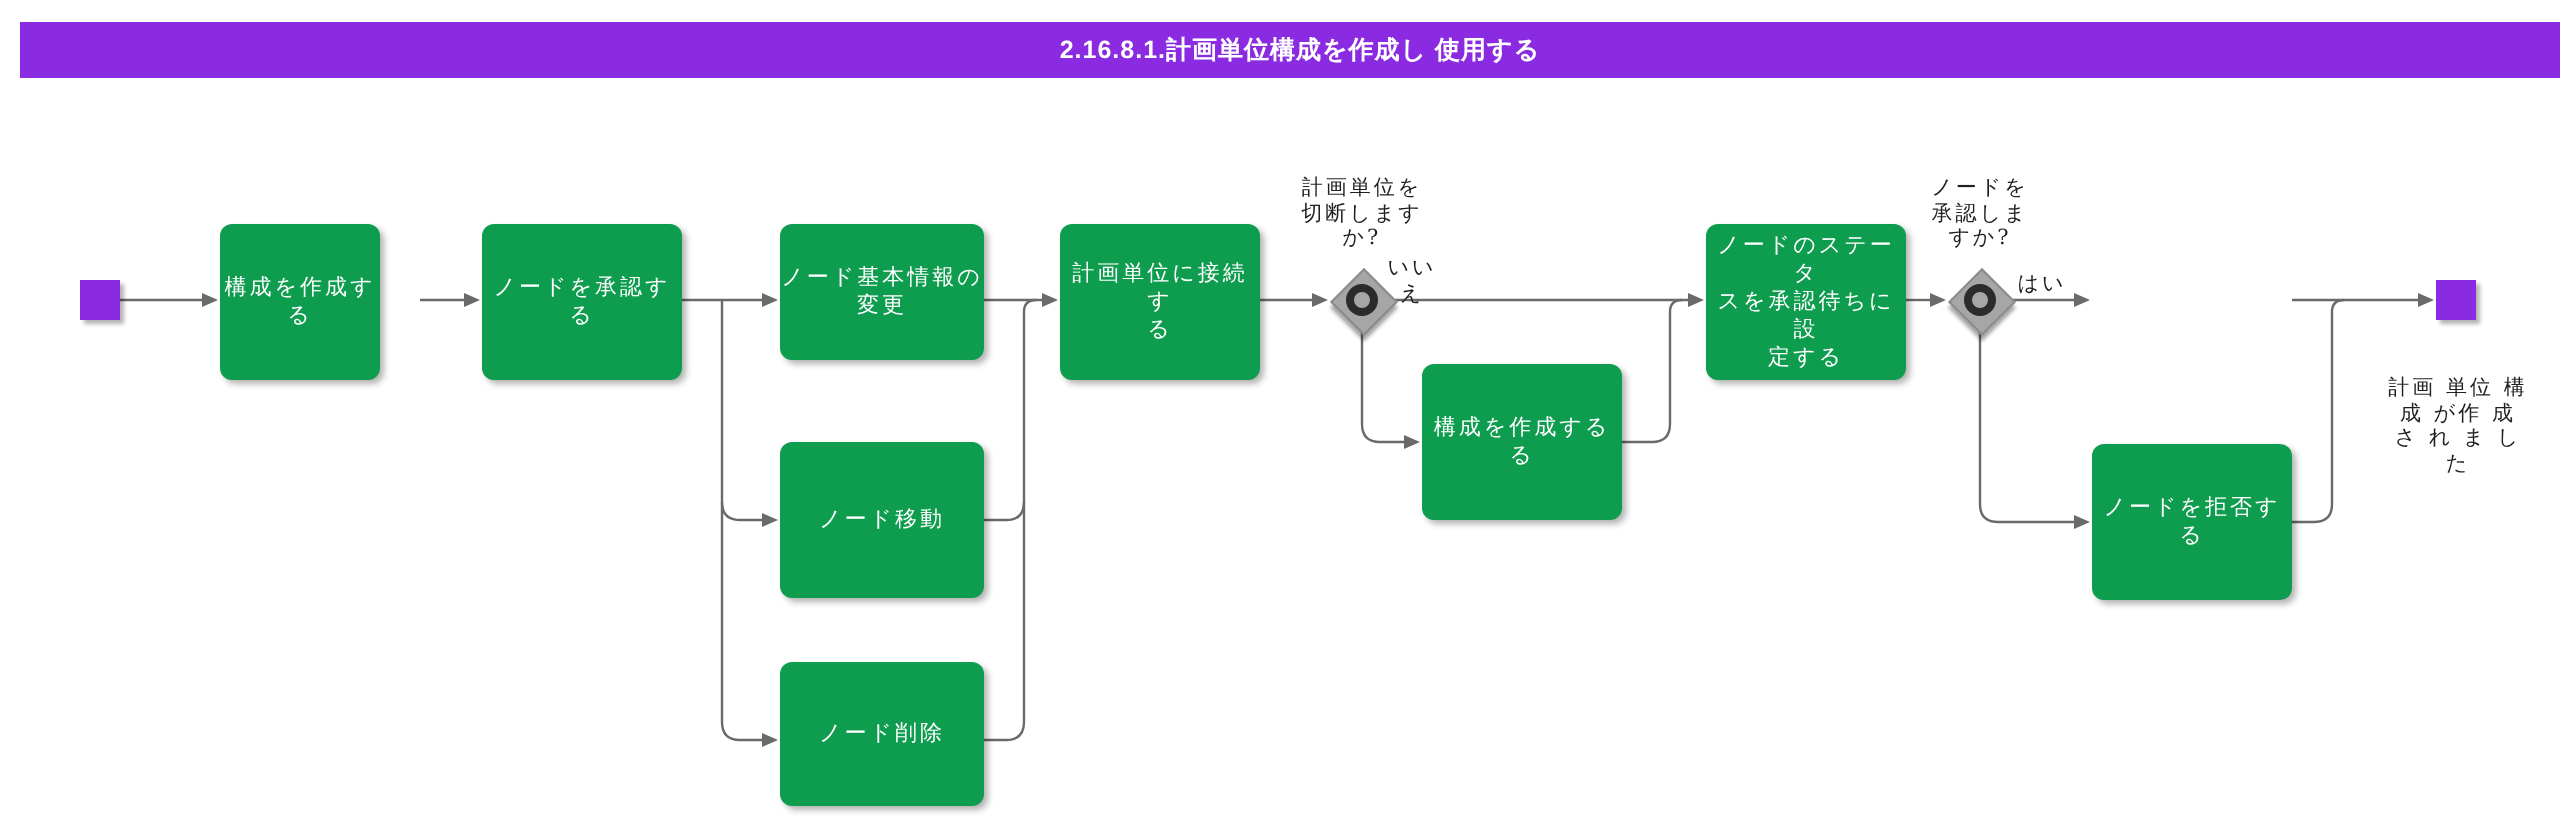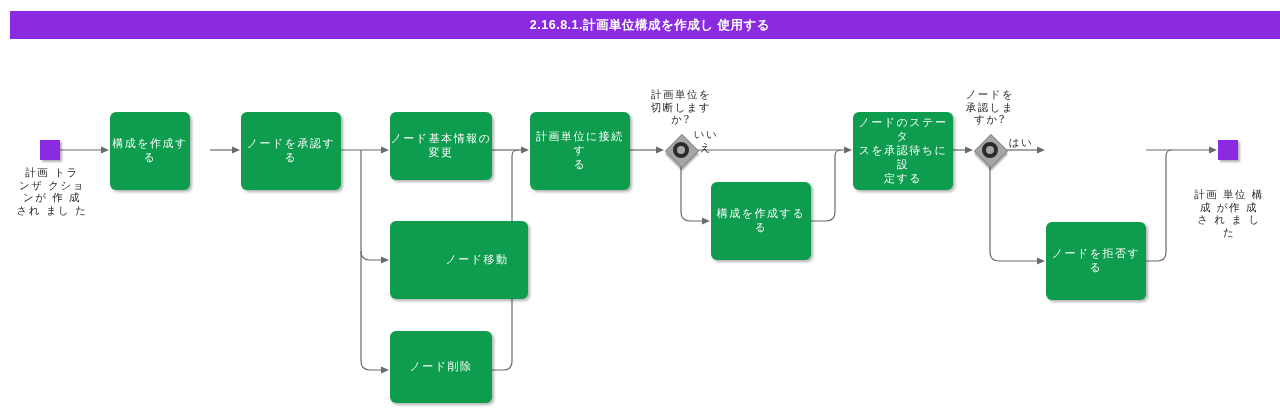--- a/index.html
+++ b/index.html
@@ -66,30 +66,26 @@
     <polygon class="arrow" points="656,146.5 664,150 656,153.5"></polygon>
     <polygon class="arrow" points="844,146.5 852,150 844,153.5"></polygon>
     <polygon class="arrow" points="702,217.5 710,221 702,224.5"></polygon>
     <polygon class="arrow" points="965,146.5 973,150 965,153.5"></polygon>
     <polygon class="arrow" points="1037,146.5 1045,150 1037,153.5"></polygon>
     <polygon class="arrow" points="1037,257.5 1045,261 1037,264.5"></polygon>
     <polygon class="arrow" points="1209,146.5 1217,150 1209,153.5"></polygon>
   </svg>
 
   <div class="event-square" style="left:40px;top:140px;"></div>
-  <div class="lbl" style="left:4px;top:166px;width:96px;">計画 トラ
-ンザ クショ
-ンが 作 成
-され まし た</div>
 
   <div class="activity" style="left:110px;top:112px;width:80px;height:78px;">構成を作成する</div>
   <div class="activity" style="left:241px;top:112px;width:100px;height:78px;">ノードを承認する</div>
   <div class="activity" style="left:390px;top:112px;width:102px;height:68px;">ノード基本情報の
 変更</div>
-  <div class="activity" style="left:390px;top:221px;width:102px;height:78px;padding-left:36px;">ノード移動</div>
+  <div class="activity" style="left:390px;top:221px;width:102px;height:78px;">ノード移動</div>
   <div class="activity" style="left:390px;top:331px;width:102px;height:72px;">ノード削除</div>
   <div class="activity" style="left:530px;top:112px;width:100px;height:78px;">計画単位に接続す
 る</div>
   <div class="activity" style="left:711px;top:182px;width:100px;height:78px;">構成を作成する
 る</div>
   <div class="activity" style="left:853px;top:112px;width:100px;height:78px;">ノードのステータ
 スを承認待ちに設
 定する</div>
   <div class="activity" style="left:1046px;top:222px;width:100px;height:78px;">ノードを拒否する</div>
 

